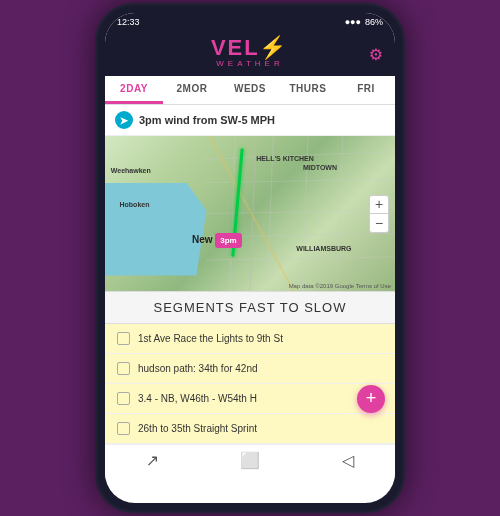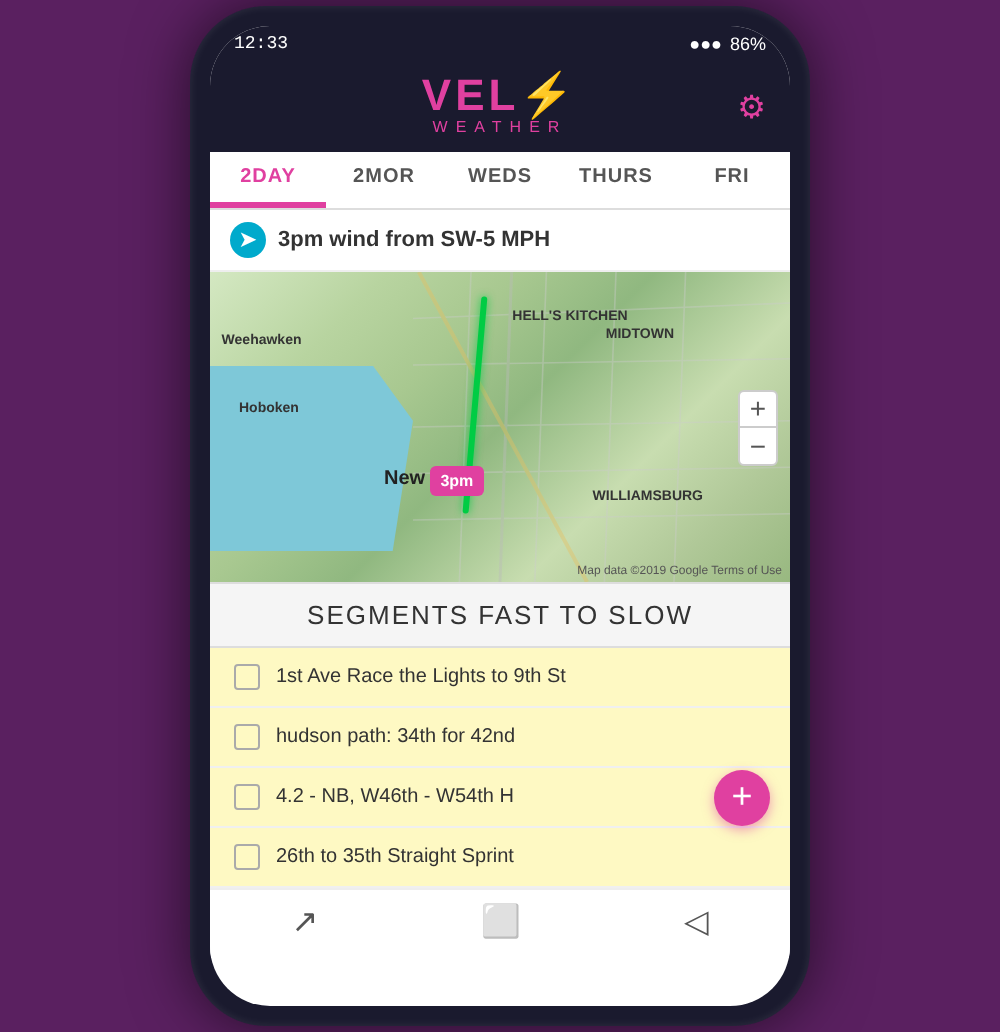--- a/index.html
+++ b/index.html
@@ -39,21 +39,21 @@
       background: #1a1a2e;
       color: #fff;
       font-size: 9px;
       padding: 4px 12px;
       display: flex;
       justify-content: space-between;
       align-items: center;
       flex-shrink: 0;
     }
 
-    .status-left { display: flex; gap: 3px; align-items: flex-start; font-family: Liberation Mono, monospace; }
+    .status-left { display: flex; gap: 3px; align-items: flex-start; }
     .status-right { display: flex; gap: 4px; align-items: center; }
 
     
     .app-header {
       background: #1a1a2e;
       padding: 6px 12px 8px;
       display: flex;
       justify-content: center;
       align-items: center;
       position: relative;
@@ -420,21 +420,21 @@
           <span>1st Ave Race the Lights to 9th St</span>
         </div>
 
         <div class="segment-item">
           <div class="segment-checkbox"></div>
           <span>hudson path: 34th for 42nd</span>
         </div>
 
         <div class="segment-item">
           <div class="segment-checkbox"></div>
-          <span>4.2 - NB, W46th - W54th H</span>
+          <span>3.4 - NB, W46th - W54th H</span>
 
           <div class="fab-btn">+</div>
         </div>
 
         <div class="segment-item">
           <div class="segment-checkbox"></div>
           <span>26th to 35th Straight Sprint</span>
         </div>
 
       </div>

